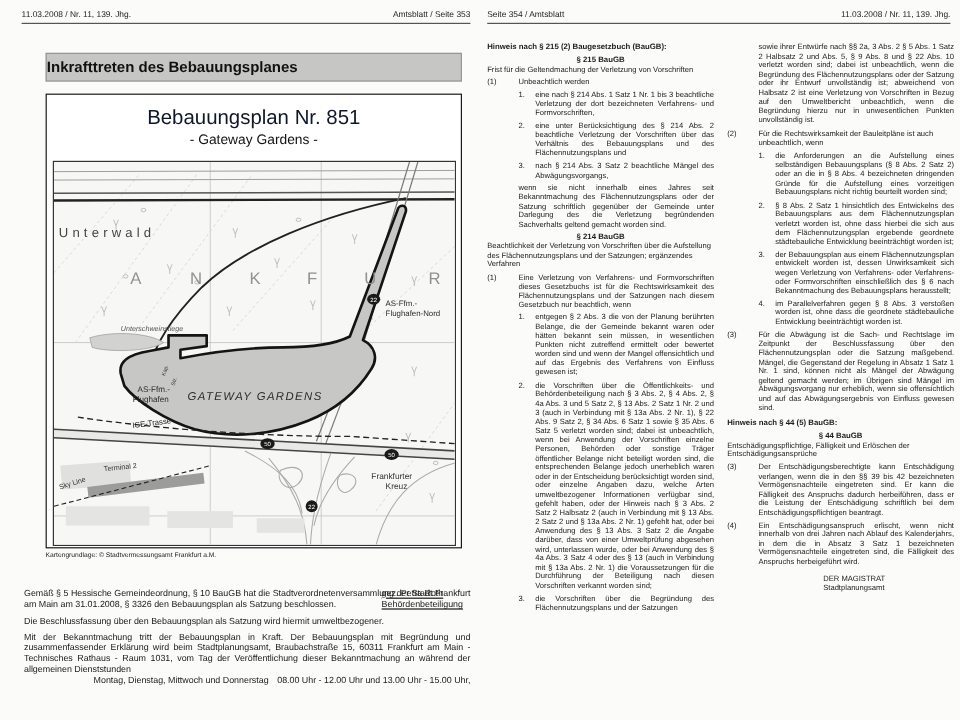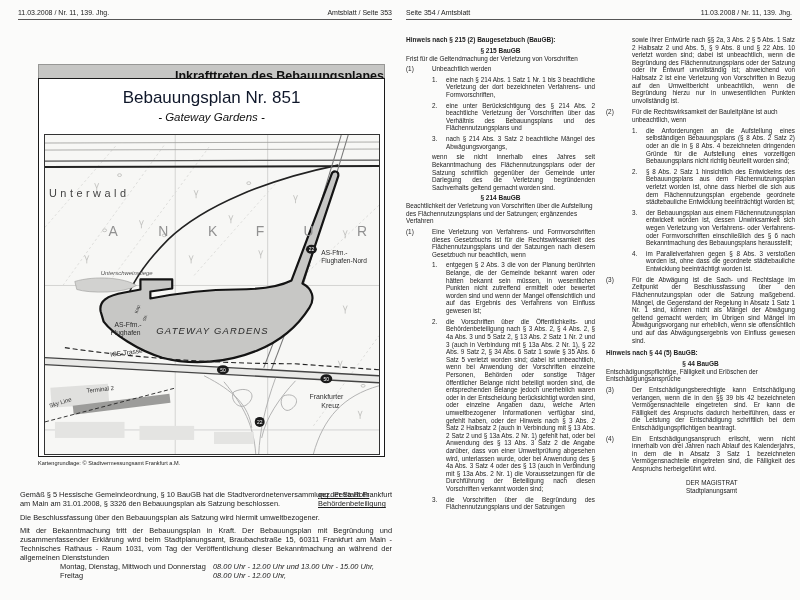--- a/index.html
+++ b/index.html
@@ -8,38 +8,38 @@
   .page { position:absolute; top:0; height:600px; }
   .page-left  { left:0;   width:400px; }
   .page-right { left:400px; width:400px; }
 
   .hdr { position:absolute; top:9px; display:flex; justify-content:space-between;
          font-size:7px; color:#222; border-bottom:0.8px solid #555; padding-bottom:3px; }
   .pl-hdr { left:18px; right:8px; }
   .pr-hdr { left:6px;  right:8px; }
 
   .title-bar { position:absolute; left:38px; top:44px; width:347px; height:24px;
-               background:#c6c6c4; border:0.7px solid #979795; text-align:right;
-               font-weight:bold; font-size:12.5px; line-height:22px; color:#111;margin-top:20px; }
+               background:#c6c6c4; border:0.7px solid #979795; text-align:left;
+               font-weight:bold; font-size:12.5px; line-height:22px; color:#111; }
 
   .plan-frame { position:absolute; left:38px; top:78px; width:347px; height:379px;
                 border:1.4px solid #1a1a1a; background:#fff; }
   .plan-title { text-align:center; font-size:17px; margin-top:9px; color:#0f172a; }
-  .plan-sub   { text-align:center; font-size:11.5px; margin-top:3px; color:#111;font-style:italic; }
+  .plan-sub   { text-align:center; font-size:11.5px; margin-top:3px; color:#111; }
   .map-box { position:absolute; left:5px; right:4px; top:55px; bottom:1px;
              border:0.9px solid #333; overflow:hidden; }
   .map-box svg { width:100%; height:100%; display:block; }
   svg text { font-family:"Liberation Sans", sans-serif; }
 
   .pl-caption { position:absolute; left:38px; top:459.5px; font-size:5.6px; color:#222; }
   .pl-p  { position:absolute; left:20px; width:372px; font-size:7.4px; line-height:1.22; }
   .just  { text-align:justify; }
   .pl-sig { position:absolute; left:318px; top:490px; font-size:7.4px; line-height:1.25;text-decoration:underline; }
-  .pl-hours { position:absolute; left:60px; top:562px; width:332px; font-size:7.4px; line-height:1.25; }
-  .hrow { display:flex; } .hdays { width:153px; } .htimes { flex:1;font-style:italic; }
+  .pl-hours { position:absolute; left:78px; top:562px; width:332px; font-size:7.4px; line-height:1.25; }
+  .hrow { display:flex; } .hdays { width:153px; } .htimes { flex:1; }
 
   .pr-cols { position:absolute; left:6px; right:5px; top:36px; display:flex; gap:11px; }
   .col { width:50%; font-size:6.35px; line-height:1.2; color:#1c1c1c; }
   .hl { font-weight:bold; font-size:6.5px; margin:5px 0 1px; }
   .hc { font-weight:bold; font-size:6.5px; text-align:center; margin:3px 0 0; }
   .sub { margin-bottom:3px; }
   .para { display:flex; margin-bottom:3px; }
   .pnum { width:26px; flex:none; }
   .ptext { flex:1; }
   .item { display:flex; margin:0 0 3px 26px; }
@@ -193,24 +193,20 @@
   </div>
 
   <div class="pl-p" style="top:513px">Die Beschlussfassung über den Bebauungsplan als Satzung wird hiermit umweltbezogener.</div>
   <div class="pl-p just" style="top:526px">Mit der Bekanntmachung tritt der Bebauungsplan in Kraft. Der Bebauungsplan mit Begründung und zusammenfassender Erklärung wird beim Stadtplanungsamt, Braubachstraße 15, 60311 Frankfurt am Main - Technisches Rathaus - Raum 1031, vom Tag der Veröffentlichung dieser Bekanntmachung an während der allgemeinen Dienststunden</div>
 
   <div class="pl-hours">
     <div class="hrow">
       <span class="hdays">Montag, Dienstag, Mittwoch und Donnerstag</span>
       <span class="htimes">08.00 Uhr - 12.00 Uhr und 13.00 Uhr - 15.00 Uhr,</span>
     </div>
-    <div class="hrow">
-      <span class="hdays">Freitag</span>
-      <span class="htimes">08.00 Uhr - 12.00 Uhr,</span>
-    </div>
   </div>
 
 </div>
 
 <div class="page page-right">
   <div class="hdr pr-hdr">
     <span>Seite 354 / Amtsblatt</span>
     <span>11.03.2008 / Nr. 11, 139. Jhg.</span>
   </div>
 

